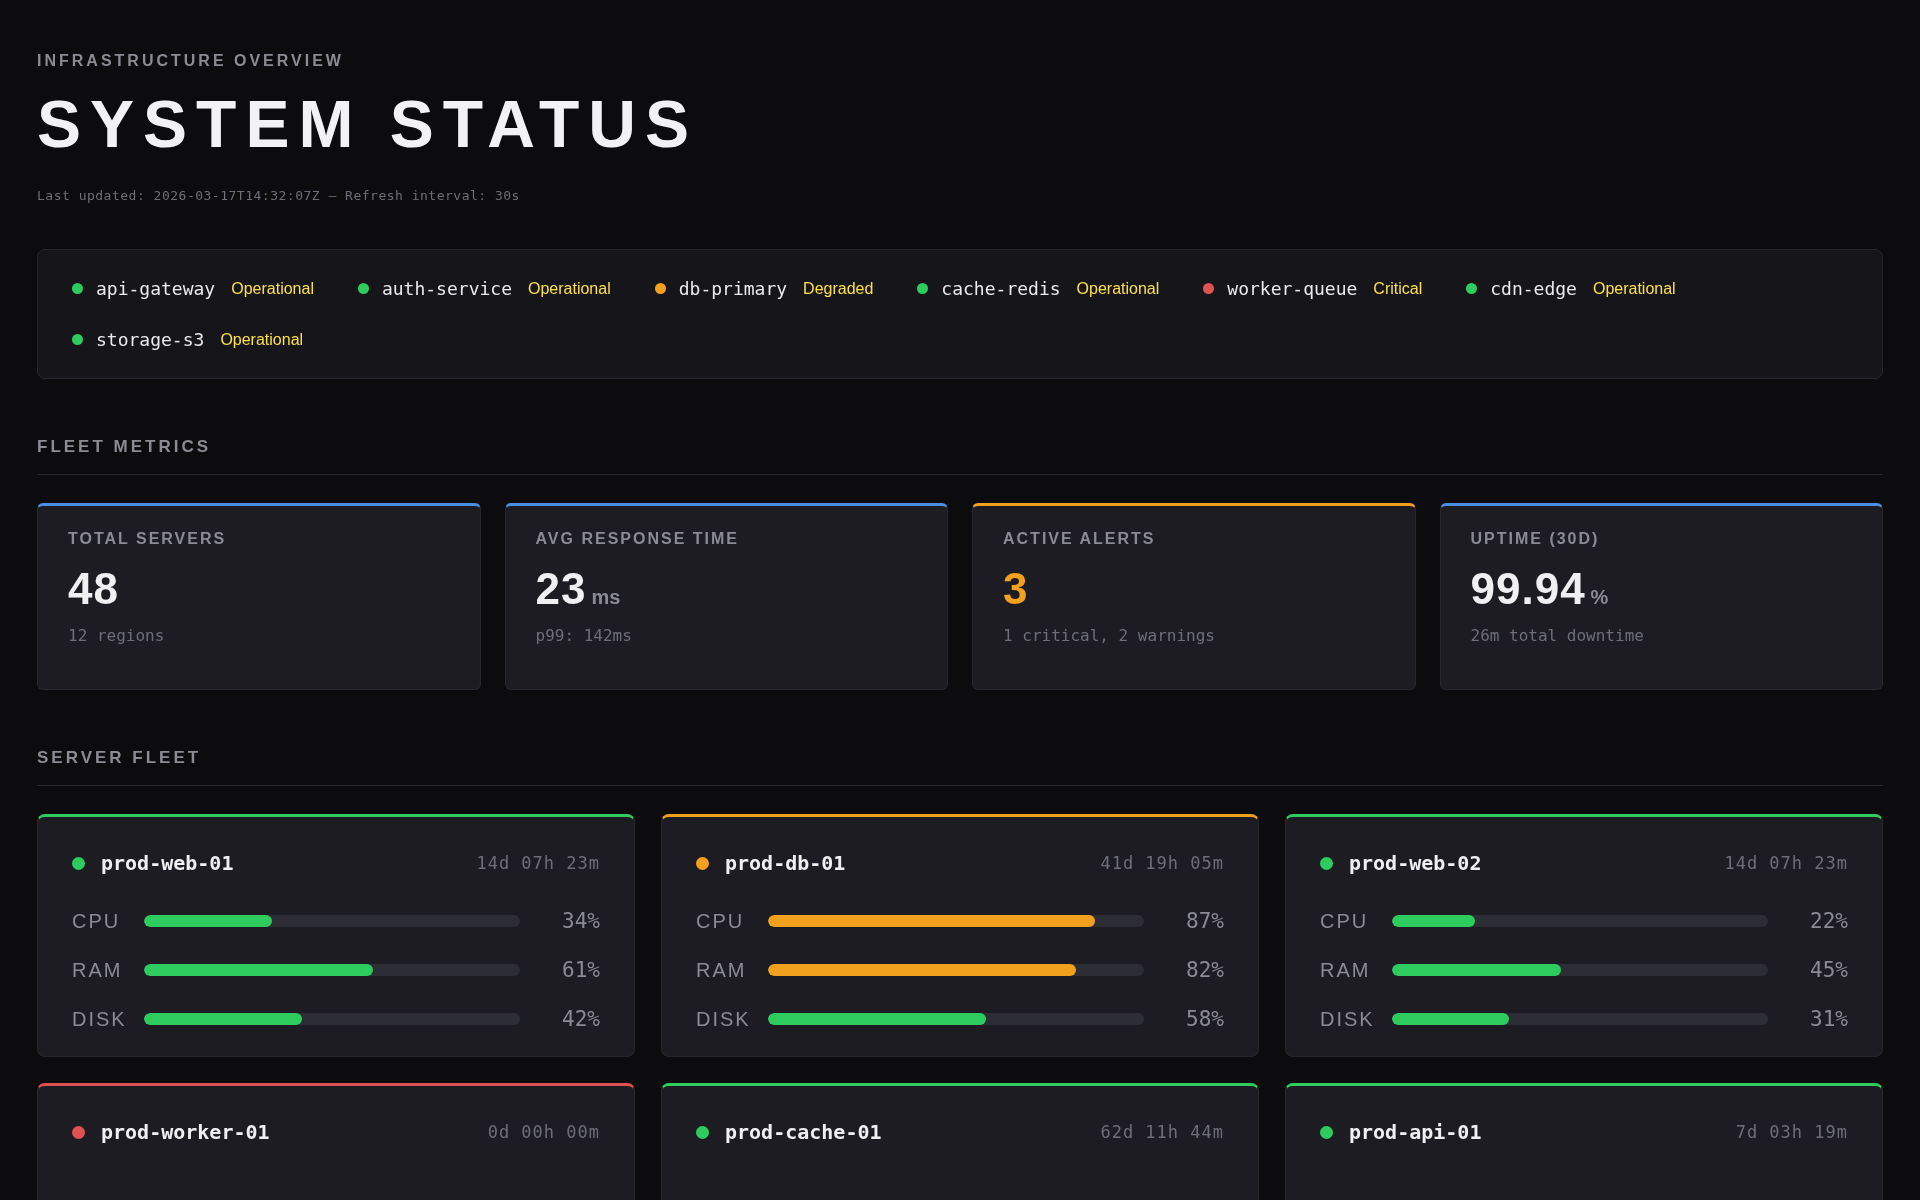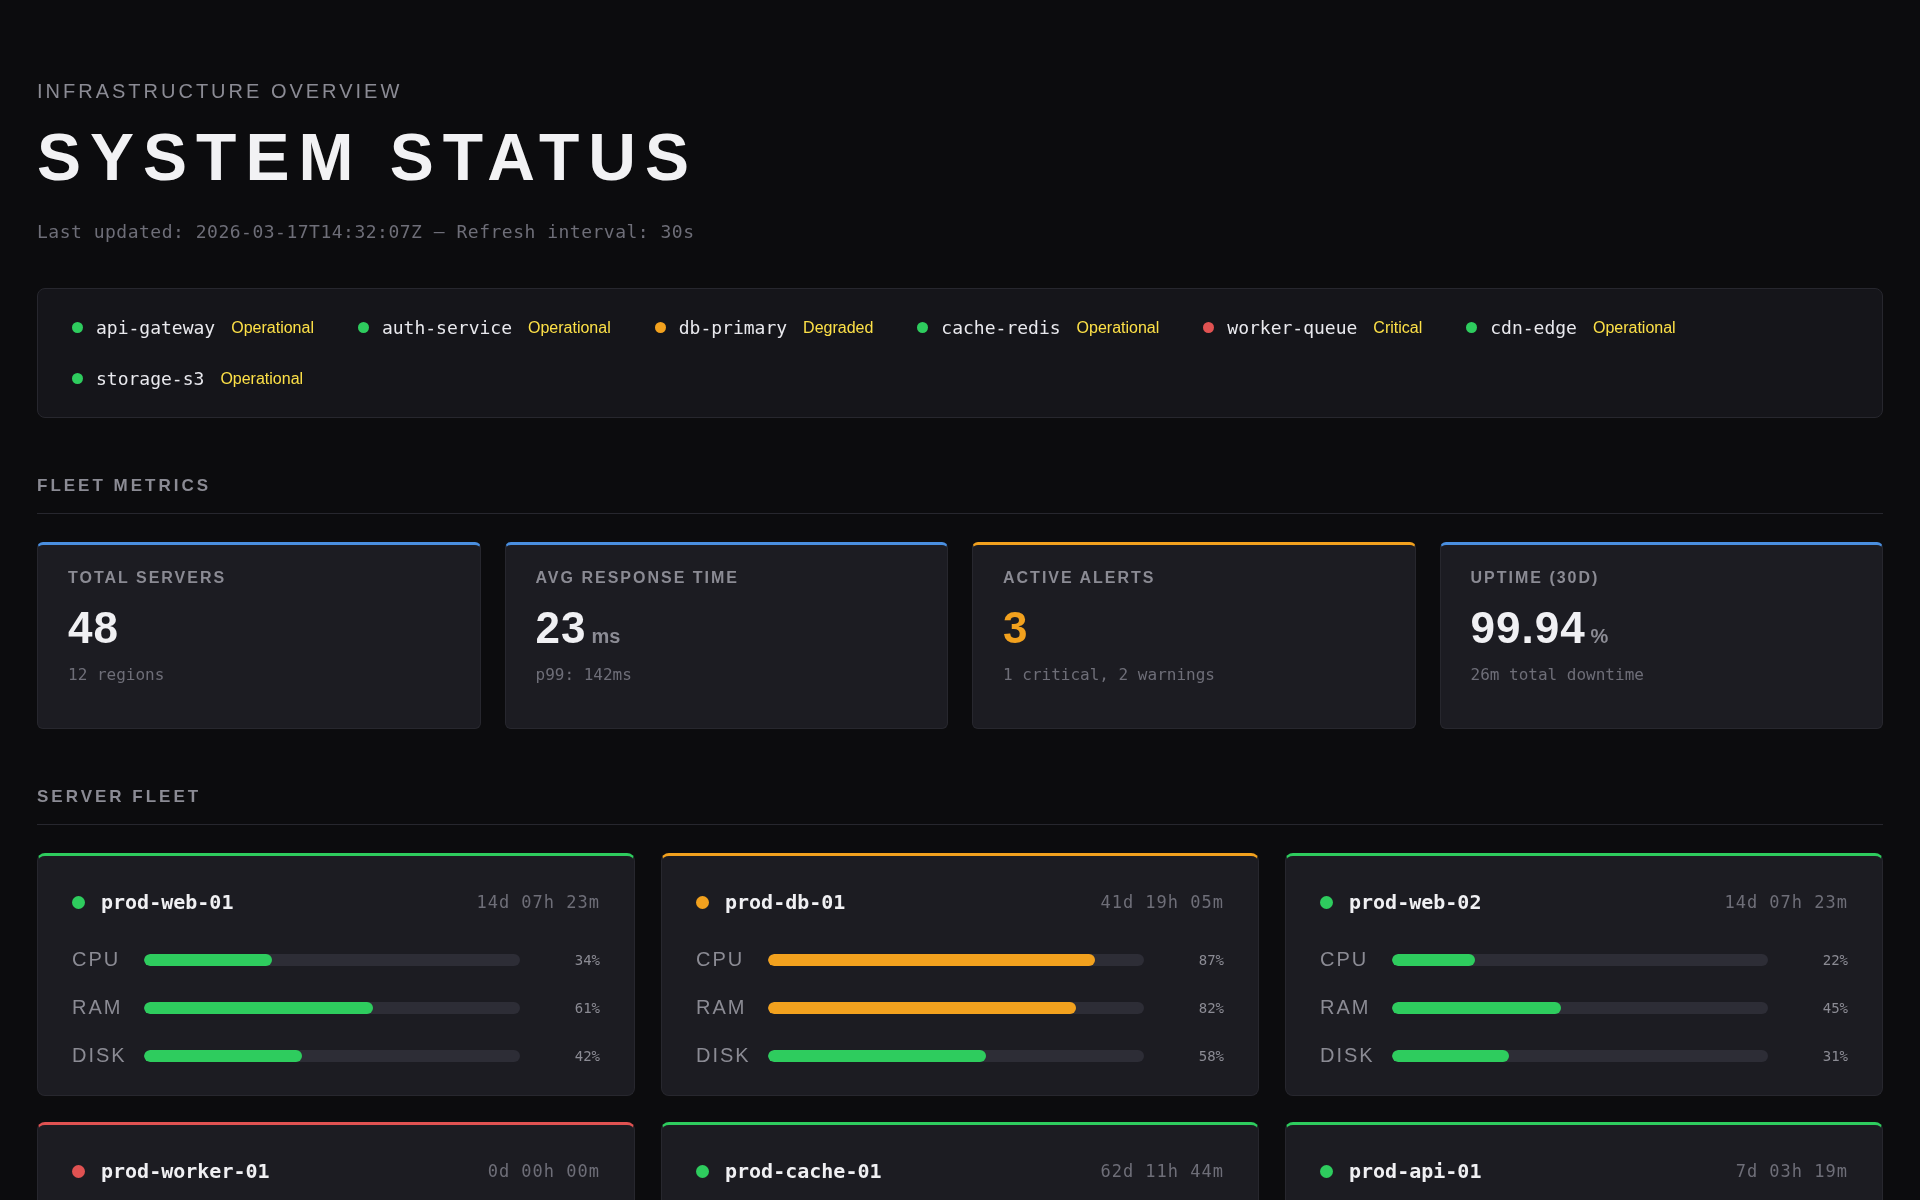--- a/index.html
+++ b/index.html
@@ -5,33 +5,33 @@
   * { margin:0; padding:0; box-sizing:border-box; }
   html,body { width:1920px; height:1200px; overflow:hidden; }
   body {
     background:#0c0c0e;
     color:#ededf0;
     font-family:"Liberation Sans", sans-serif;
   }
   .container { padding:0 37px; }
 
   .eyebrow {
-    padding-top:80px;
-    font-size:20px; font-weight:400; letter-spacing:3px;
+    padding-top:52px;
+    font-size:16px; font-weight:700; letter-spacing:3px;
     color:#8b8b94;
   }
   .title {
     margin-top:16px;
     font-size:66px; font-weight:800; letter-spacing:9px;
     color:#f2f2f4;
   }
   .updated {
     margin-top:26px;
     font-family:"DejaVu Sans Mono", monospace;
-    font-size:18px; color:#6e6e78; letter-spacing:0.5px;
+    font-size:13px; color:#6e6e78; letter-spacing:0.5px;
   }
 
   .status-panel {
     margin-top:46px;
     background:#15151a;
     border:1px solid #27272e;
     border-radius:8px;
     padding:28px 34px;
     display:flex; flex-wrap:wrap; align-items:center;
     column-gap:44px; row-gap:30px;
@@ -106,21 +106,21 @@
   }
   .bar-track {
     flex:1; height:12px;
     background:#2d2d36; border-radius:6px;
     overflow:hidden; margin-right:28px;
   }
   .bar-fill { height:100%; border-radius:6px; }
   .bar-pct {
     width:52px; flex:0 0 auto; text-align:right;
     font-family:"DejaVu Sans Mono", monospace;
-    font-size:14px; color:#8b8b94;
+    font-size:21px; color:#8b8b94;
   }
 </style>
 </head>
 <body>
 
 <div class="container">
 
   <div class="eyebrow">INFRASTRUCTURE OVERVIEW</div>
   <div class="title">SYSTEM STATUS</div>
   <div class="updated">Last updated: 2026-03-17T14:32:07Z — Refresh interval: 30s</div>

